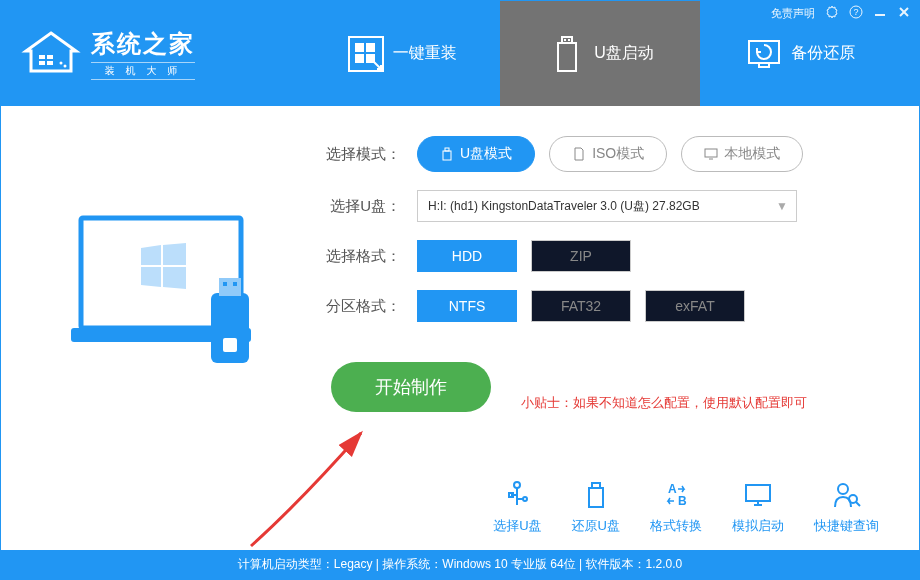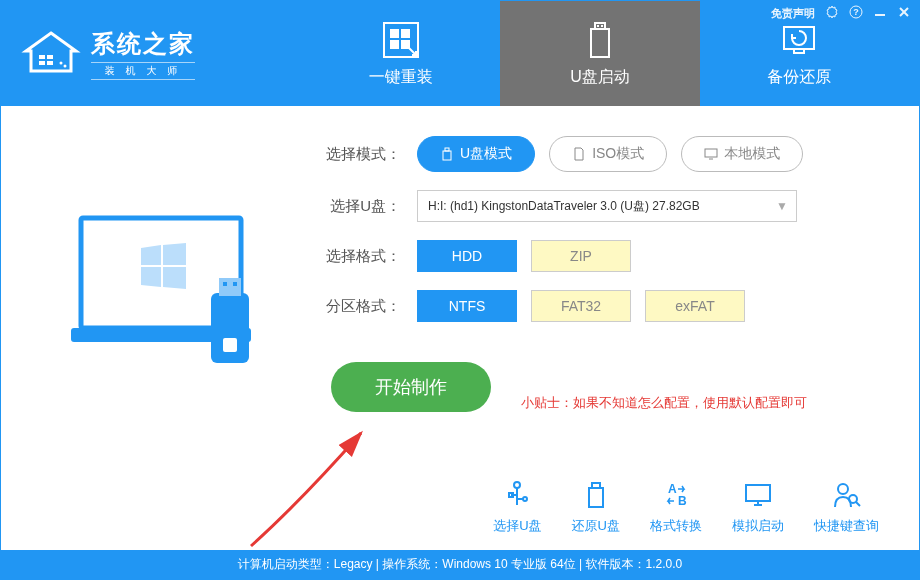--- a/index.html
+++ b/index.html
@@ -8,46 +8,46 @@
 
 
 .header { background: #2196f3; height: 105px; display: flex; align-items: center; padding: 0 20px; position: relative; }
 .logo-area { display: flex; align-items: center; gap: 10px; color: #fff; width: 280px; }
 .logo-icon { width: 60px; height: 45px; }
 .logo-text { display: flex; flex-direction: column; }
 .logo-title { font-size: 24px; font-weight: bold; letter-spacing: 2px; text-align: right; }
 .logo-sub { font-size: 10px; letter-spacing: 4px; border-top: 1px solid rgba(255,255,255,0.6); border-bottom: 1px solid rgba(255,255,255,0.6); padding: 1px 0; margin-top: 2px; text-align: center; }
 
 .tabs { display: flex; flex: 1; height: 100%; }
-.tab { flex: 1; display: flex; flex-direction: column; align-items: center; justify-content: center; color: #fff; cursor: pointer; gap: 6px; }
+.tab { flex: 1; display: flex; flex-direction: row; align-items: center; justify-content: center; color: #fff; cursor: pointer; gap: 6px; }
 .tab.active { background: #737373; }
 .tab-icon { width: 42px; height: 42px; }
 .tab-label { font-size: 16px; }
 
-.window-controls { position: absolute; top: 4px; right: 8px; display: flex; gap: 10px; align-items: center; color: #fff; font-size: 11px; font-weight: bold; }
+.window-controls { position: absolute; top: 4px; right: 8px; display: flex; gap: 10px; align-items: center; color: #fff; font-size: 11px; }
 .wc-item { cursor: pointer; opacity: 0.9; }
 .wc-icon { width: 14px; height: 14px; display: inline-block; }
 
 
 .main { flex: 1; display: flex; padding: 30px 40px 10px 40px; position: relative; }
 .illustration { width: 260px; display: flex; align-items: center; justify-content: center; }
 .illu-svg { width: 220px; height: 200px; }
 
 .form-area { flex: 1; padding-left: 20px; }
 .row { display: flex; align-items: center; margin-bottom: 18px; }
 .row-label { width: 80px; font-size: 15px; color: #555; text-align: right; margin-right: 16px; }
 
 .mode-btn { height: 36px; padding: 0 22px; border-radius: 18px; border: 1px solid #bbb; background: #fff; color: #888; font-size: 14px; display: inline-flex; align-items: center; gap: 6px; margin-right: 14px; cursor: pointer; }
 .mode-btn.primary { background: #2196f3; color: #fff; border-color: #2196f3; }
 .mode-icon { width: 14px; height: 14px; }
 
 .select-box { width: 380px; height: 32px; border: 1px solid #ccc; padding: 0 30px 0 10px; font-size: 12px; color: #333; display: flex; align-items: center; position: relative; font-family: SimSun, monospace; cursor: pointer; }
 .select-arrow { position: absolute; right: 8px; top: 8px; color: #aaa; }
 
-.fmt-btn { width: 100px; height: 32px; border: 1px solid #ccc; background: #fef9c3; color: #888; font-size: 14px; margin-right: 14px; cursor: pointer; }
+.fmt-btn { width: 100px; height: 32px; border: 1px solid #ccc; background: #0f172a; color: #888; font-size: 14px; margin-right: 14px; cursor: pointer; }
 .fmt-btn.primary { background: #2196f3; color: #fff; border-color: #2196f3; }
 
 .start-row { margin-top: 40px; display: flex; align-items: flex-end; }
 .start-btn { width: 160px; height: 50px; border-radius: 25px; background: #4caf50; color: #fff; font-size: 18px; border: none; cursor: pointer; margin-left: 10px; }
 .tip { color: #e53935; font-size: 13px; margin-left: 30px; }
 
 
 .arrow-annotation { position: absolute; left: 240px; top: 315px; width: 140px; height: 130px; pointer-events: none; }
 
 

